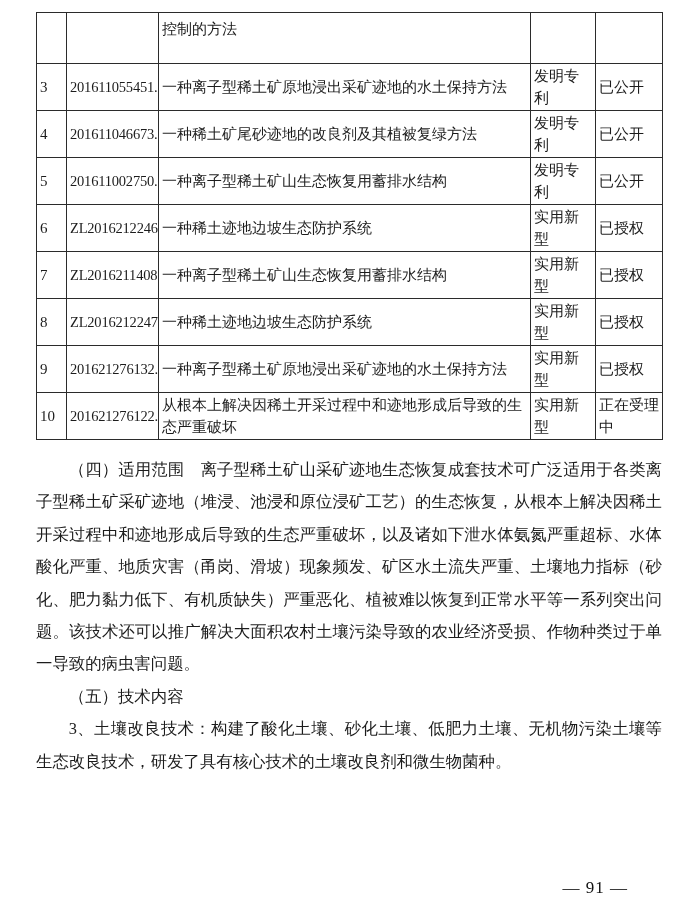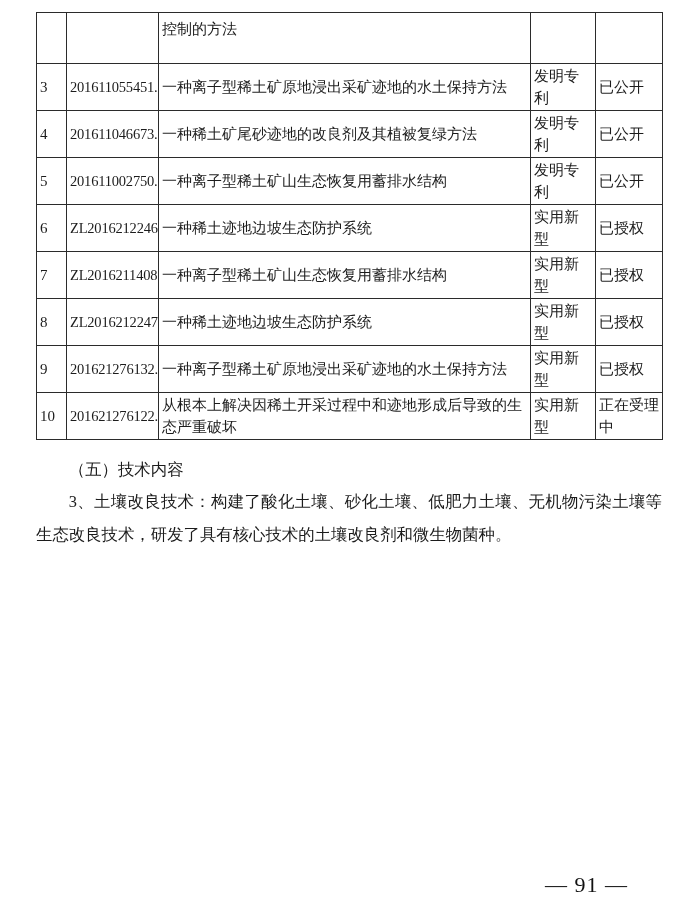--- a/index.html
+++ b/index.html
@@ -42,21 +42,21 @@
     line-height:32.4px;
     text-align:justify;
   }
   .body-text p {
     margin:0;
     text-indent:2em;
   }
   .page-footer {
     position:absolute;
     right:48px; bottom:16px;
-    font-size:22px;
+    font-size:17px;
     letter-spacing:1px;
     color:#111;
     margin-left:7px;
   }
 </style>
 </head>
 <body>
 
 <div class="page">
   <div class="content">
@@ -132,20 +132,21 @@
             <td class="patent-cell">201621276122.4</td>
             <td>从根本上解决因稀土开采过程中和迹地形成后导致的生态严重破坏</td>
             <td>实用新型</td>
             <td>正在受理中</td>
           </tr>
         </tbody>
     </table>
 
     <div class="body-text">
 
+    <p>（四）适用范围　离子型稀土矿山采矿迹地生态恢复成套技术可广泛适用于各类离子型稀土矿采矿迹地（堆浸、池浸和原位浸矿工艺）的生态恢复，从根本上解决因稀土开采过程中和迹地形成后导致的生态严重破坏，以及诸如下泄水体氨氮严重超标、水体酸化严重、地质灾害（甬岗、滑坡）现象频发、矿区水土流失严重、土壤地力指标（砂化、肥力黏力低下、有机质缺失）严重恶化、植被难以恢复到正常水平等一系列突出问题。该技术还可以推广解决大面积农村土壤污染导致的农业经济受损、作物种类过于单一导致的病虫害问题。</p>
         <p>（五）技术内容</p>
         <p>3、土壤改良技术：构建了酸化土壤、砂化土壤、低肥力土壤、无机物污染土壤等生态改良技术，研发了具有核心技术的土壤改良剂和微生物菌种。</p>
       </div>
 
   </div>
 
   <div class="page-footer">— 91 —</div>
 </div>
 
 </body></html>

